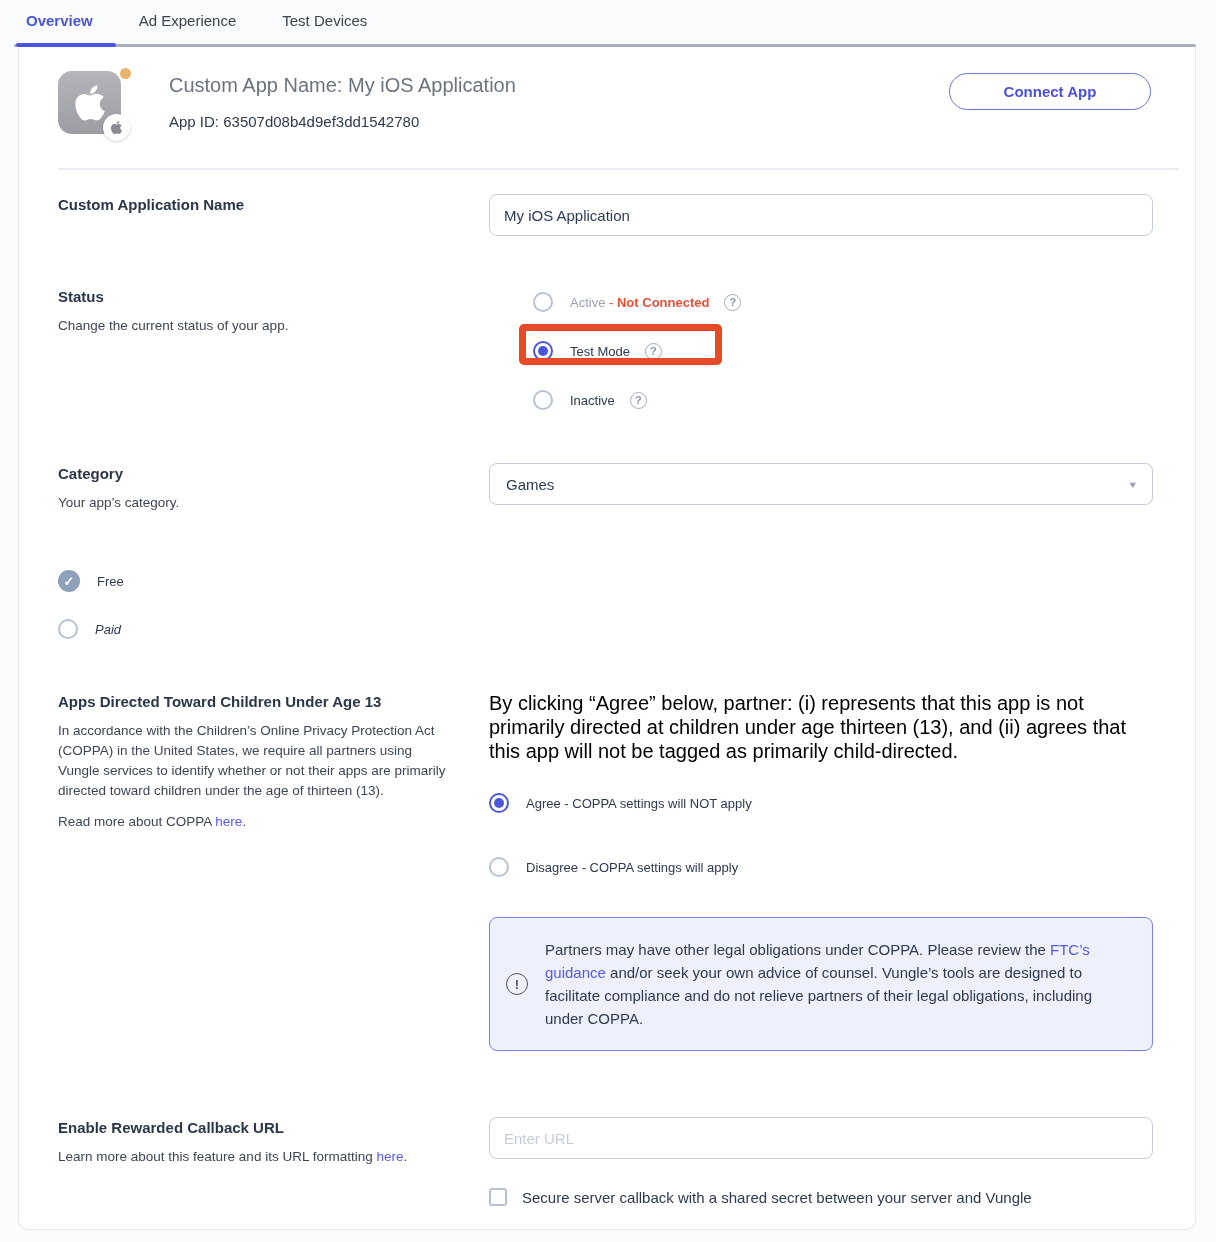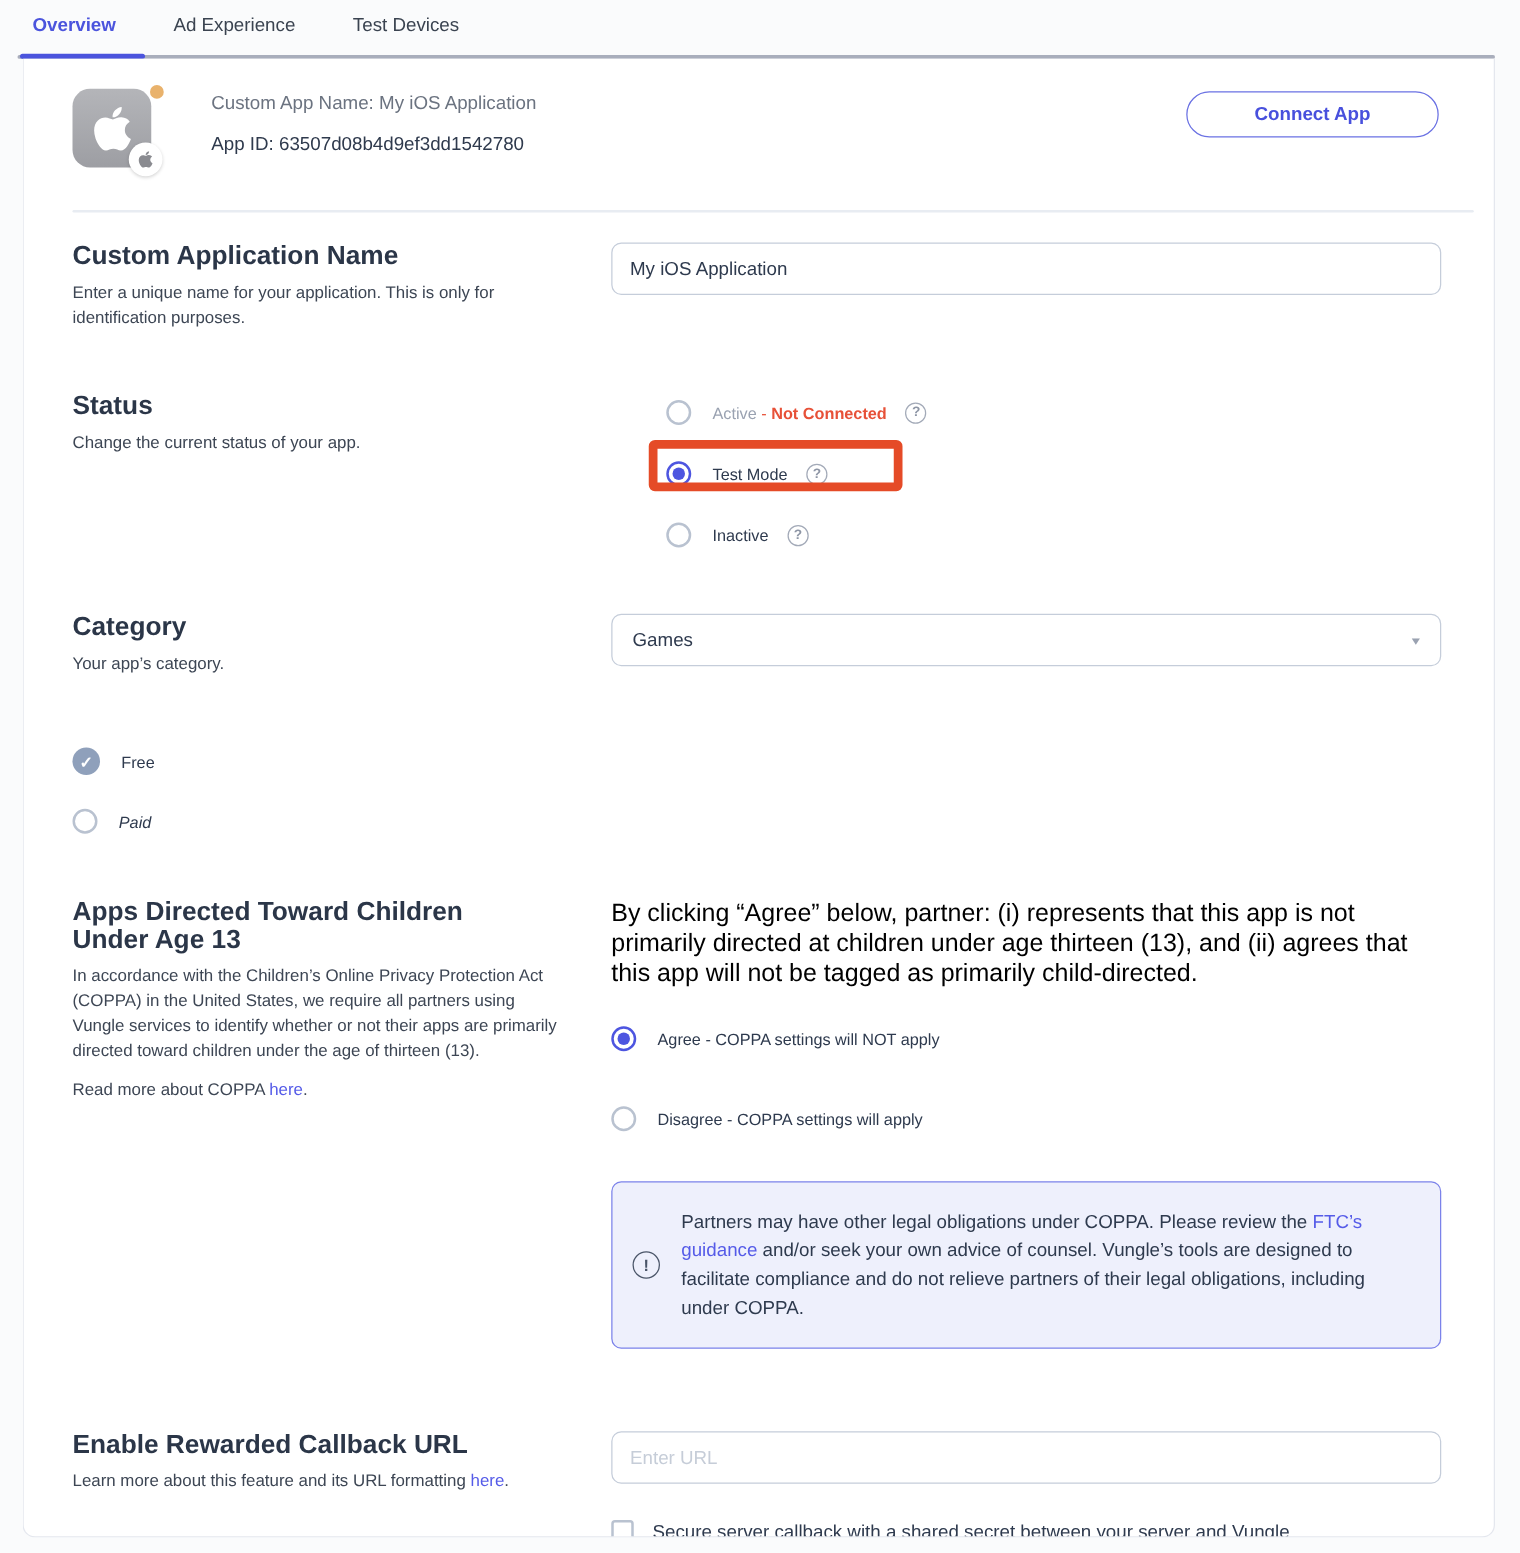--- a/index.html
+++ b/index.html
@@ -21,30 +21,30 @@
   .app-header { display:flex; align-items:flex-start; padding:24px 44px 0 39px; position:relative; }
   .app-icon-wrap { position:relative; width:64px; height:64px; flex:0 0 auto; }
   .app-icon { width:63px; height:63px; border-radius:14px; background:linear-gradient(180deg,#b4b5b9,#9d9ea3);
               display:flex; align-items:center; justify-content:center; }
   .app-icon svg { width:34px; height:40px; fill:#ffffff; }
   .app-badge { position:absolute; right:-8px; bottom:-6px; width:27px; height:27px; border-radius:50%;
                background:#ffffff; box-shadow:0 1px 3px rgba(0,0,0,.18); display:flex; align-items:center; justify-content:center; }
   .app-badge svg { width:13px; height:15px; fill:#8a8b90; }
   .status-dot { position:absolute; right:-9px; top:-3px; width:11px; height:11px; border-radius:50%; background:#e9b26c; }
   .app-header-text { margin-left:47px; padding-top:3px; }
-  .app-name-line { font-size:15px; color:#6b7380; }
+  .app-name-line { font-size:20px; color:#6b7380; }
   .app-id-line { font-size:15px; font-weight:500; color:#2f3a4d; margin-top:16px; }
   .connect-btn { position:absolute; right:44px; top:26px; width:202px; height:37px; border-radius:19px;
                  border:1.5px solid #6a71e3; background:#ffffff; color:#4850dd; font-size:15px; font-weight:700;
                  font-family:"Liberation Sans",sans-serif; cursor:pointer; }
   .header-divider { height:2px; background:#e8ecf2; margin:33px 16px 0 39px; border-radius:1px; }
 
   
   .row { display:grid; grid-template-columns:431px 1fr; padding:0 44px 0 39px; }
-  .left h3 { font-size:21px; font-weight:700; color:#2b3648; line-height:22px; }
+  .left h3 { font-size:15px; font-weight:700; color:#2b3648; line-height:22px; }
   .left p  { font-size:13.5px; color:#3d4654; line-height:20px; margin-top:8px; max-width:392px; }
   .left .readmore { margin-top:11px; }
   a.link { color:#555be8; text-decoration:none; cursor:pointer; }
 
   .text-input { width:664px; height:42px; border:1px solid #c5cdda; border-radius:8px; padding:0 14px;
                 font-size:15px; color:#2e3a4e; font-family:"Liberation Sans",sans-serif; background:#fff; }
   .text-input::placeholder { color:#c6cdd8; }
 
   .select-box { width:664px; height:42px; border:1px solid #c5cdda; border-radius:8px; padding:0 16px;
                 display:flex; align-items:center; justify-content:space-between; cursor:pointer; }
@@ -125,21 +125,20 @@
       <div class="app-name-line">Custom App Name: My iOS Application</div>
       <div class="app-id-line">App ID: 63507d08b4d9ef3dd1542780</div>
     </div>
     <button class="connect-btn">Connect App</button>
   </div>
   <div class="header-divider"></div>
 
   <div class="row row-name">
     <div class="left">
       <h3>Custom Application Name</h3>
-      <p>Enter a unique name for your application. This is only for identification purposes.</p>
     </div>
     <div class="right">
       <input class="text-input" type="text" value="My iOS Application" style="">
     </div>
   </div>
 
   <div class="row row-status">
     <div class="left">
       <h3>Status</h3>
       <p>Change the current status of your app.</p>

